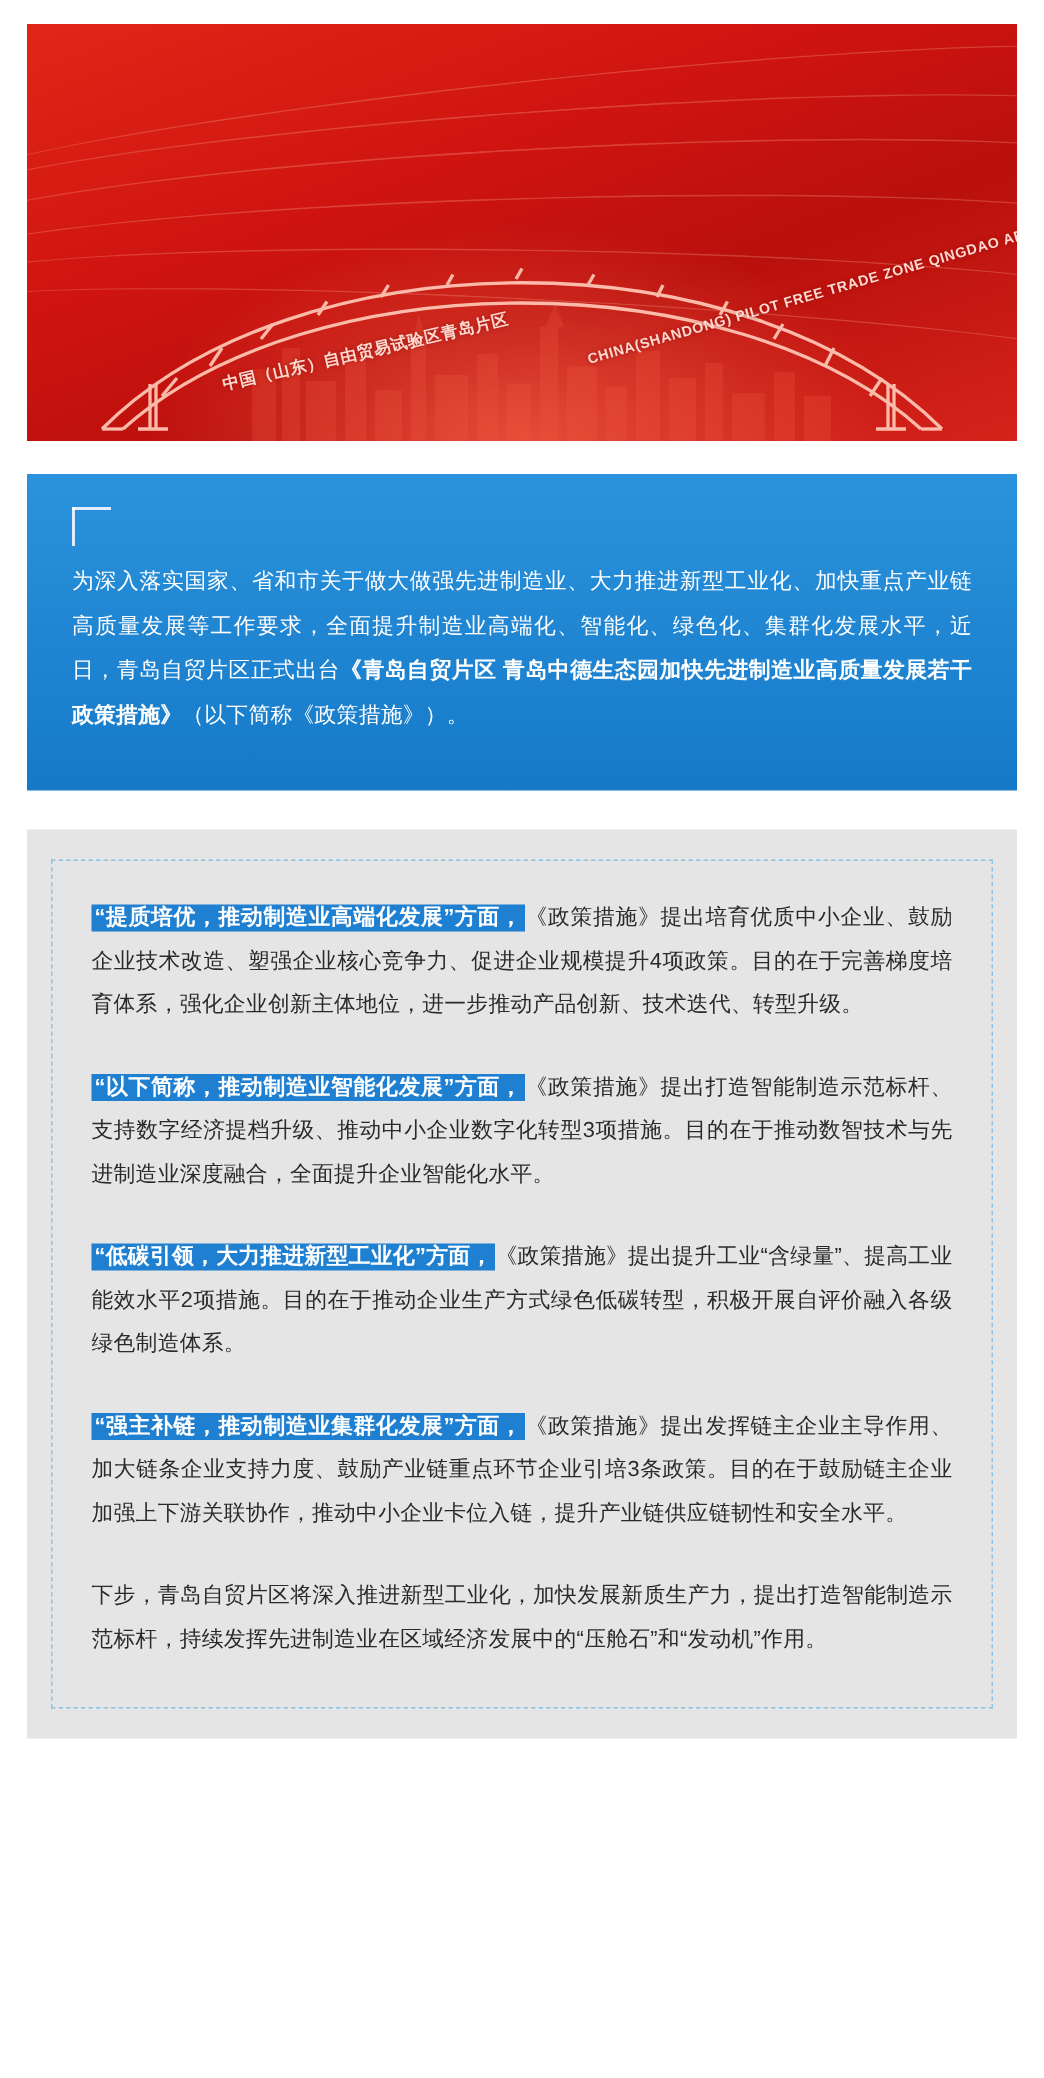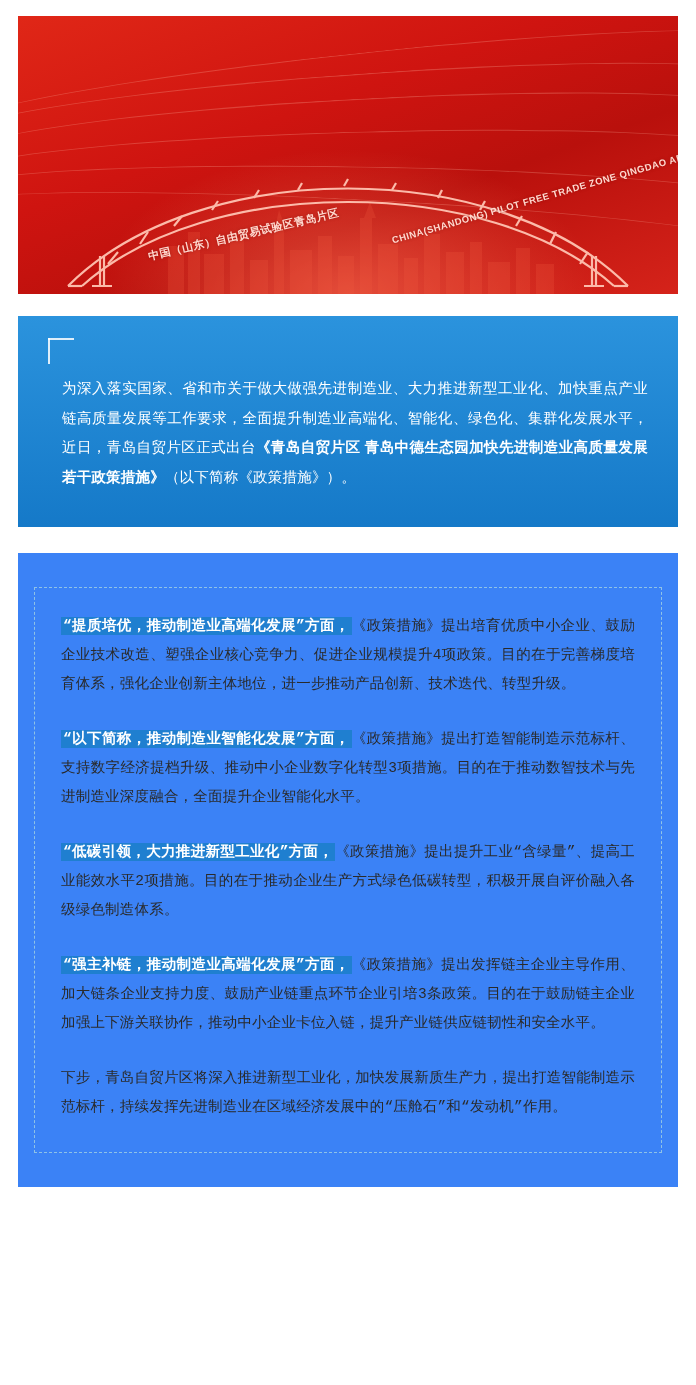--- a/index.html
+++ b/index.html
@@ -92,21 +92,21 @@
     transform: rotate(-16deg);
   }
 
   
   .lead {
     position: relative;
     margin: 22px 18px 0 18px;
     background: #1d87d4;
     background: linear-gradient(180deg,#2b93dd 0%, #1579c8 100%);
     color: #ffffff;
-    padding: 58px 30px 34px 44px;
+    padding: 58px 30px 34px 30px;
     box-sizing: border-box;
     font-size: 14.5px;
     line-height: 2.05;
     text-align: justify;
     letter-spacing: 0.2px;
   }
   .lead .corner {
     position: absolute;
     left: 30px;
     top: 22px;
@@ -119,24 +119,23 @@
     position: absolute;
     background: rgba(255,255,255,0.85);
   }
   .lead .corner:before { left: 0; top: 0; width: 1.5px; height: 26px; }
   .lead .corner:after  { left: 0; top: 0; width: 26px; height: 1.5px; }
   .lead b { font-weight: bold; }
 
   
   .card {
     margin: 26px 18px 30px 18px;
-    background: #3b82f6;
-    padding: 34px 16px;
-    box-sizing: border-box;
-    font-family: Liberation Mono, monospace;
+    background: #e5e5e5;
+    padding: 20px 16px;
+    box-sizing: border-box;
   }
   .card-inner {
     border: 1px dashed #8fc2e6;
     padding: 24px 26px 26px 26px;
     box-sizing: border-box;
   }
   .para {
     font-size: 14.5px;
     line-height: 2.0;
     color: #2a2a2a;
@@ -234,21 +233,21 @@
 
       <p class="para">
         <span class="hl">“以下简称，推动制造业智能化发展”方面，</span><span>《政策措施》提出打造智能制造示范标杆、支持数字经济提档升级、推动中小企业数字化转型3项措施。目的在于推动数智技术与先进制造业深度融合，全面提升企业智能化水平。</span>
       </p>
 
       <p class="para">
         <span class="hl">“低碳引领，大力推进新型工业化”方面，</span><span>《政策措施》提出提升工业“含绿量”、提高工业能效水平2项措施。目的在于推动企业生产方式绿色低碳转型，积极开展自评价融入各级绿色制造体系。</span>
       </p>
 
       <p class="para">
-        <span class="hl">“强主补链，推动制造业高端化发展”方面，</span><span>《政策措施》提出发挥链主企业主导作用、加大链条企业支持力度、鼓励产业链重点环节企业引培3条政策。目的在于鼓励链主企业加强上下游关联协作，推动中小企业卡位入链，提升产业链供应链韧性和安全水平。</span>
+        <span class="hl">“强主补链，推动制造业集群化发展”方面，</span><span>《政策措施》提出发挥链主企业主导作用、加大链条企业支持力度、鼓励产业链重点环节企业引培3条政策。目的在于鼓励链主企业加强上下游关联协作，推动中小企业卡位入链，提升产业链供应链韧性和安全水平。</span>
       </p>
 
 
       <p class="para">下步，青岛自贸片区将深入推进新型工业化，加快发展新质生产力，提出打造智能制造示范标杆，持续发挥先进制造业在区域经济发展中的“压舱石”和“发动机”作用。</p>
 
     </div>
   </div>
 
 </div>
 

